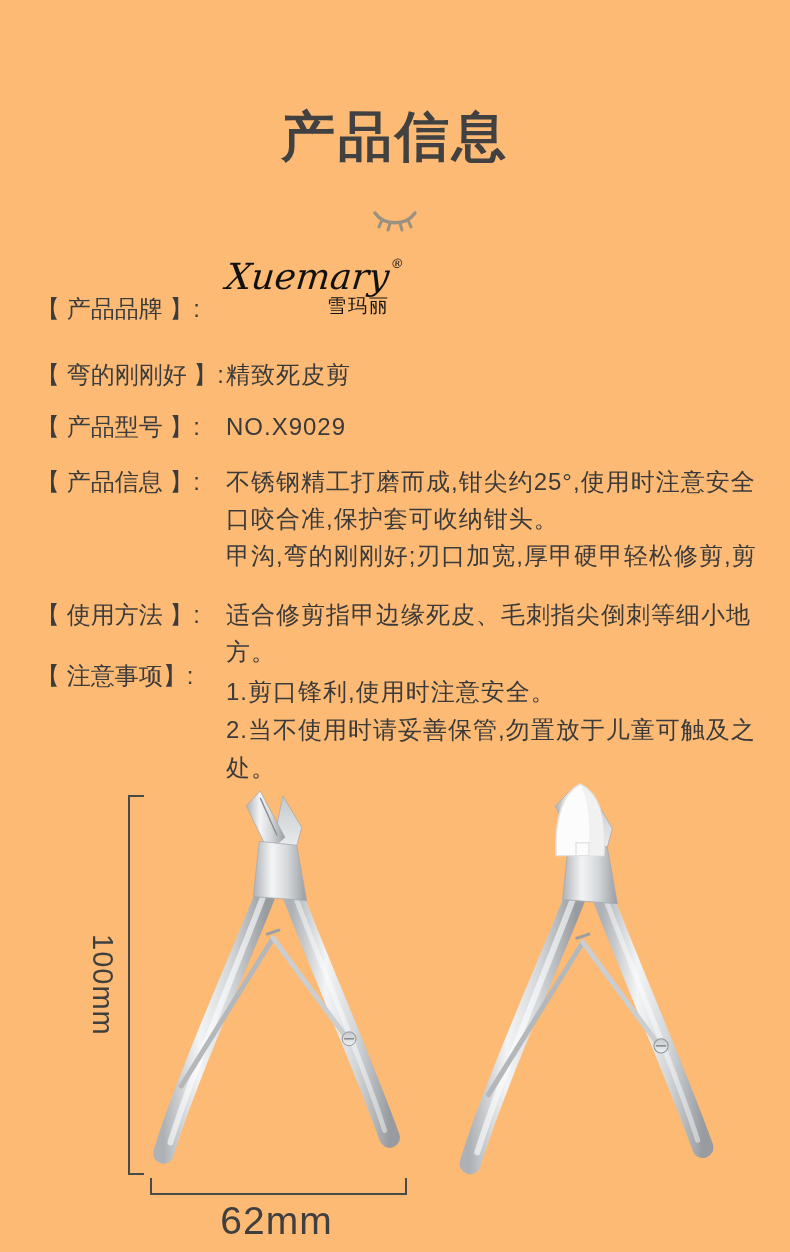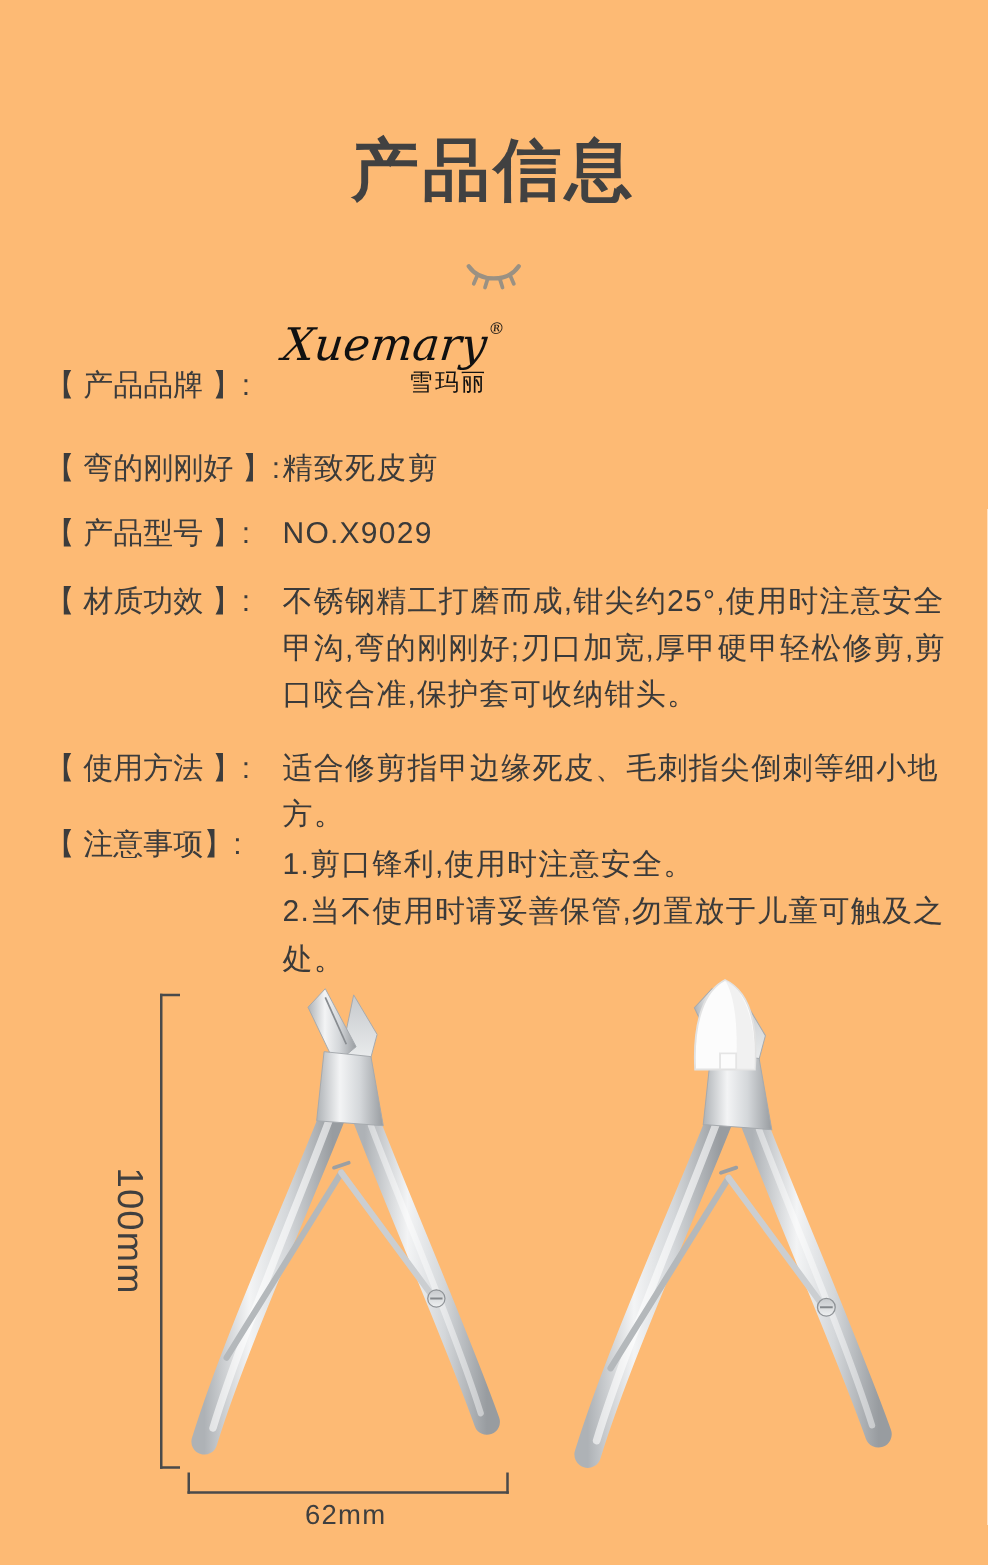--- a/index.html
+++ b/index.html
@@ -38,21 +38,21 @@
   .dim-v-label{
     position:absolute;left:53px;top:188px;width:100px;height:32px;text-align:center;
     font-size:29px;color:#3f3f3f;letter-spacing:1px;transform:rotate(90deg);
   }
   .dim-h{
     position:absolute;left:150px;top:398px;width:253px;height:15px;
     border-bottom:2px solid #4a4a4a;border-left:2px solid #4a4a4a;border-right:2px solid #4a4a4a;
   }
   .dim-h-label{
     position:absolute;left:150px;top:419px;width:253px;text-align:center;
-    font-size:22px;color:#3f3f3f;letter-spacing:1px;
+    font-size:39px;color:#3f3f3f;letter-spacing:1px;
   }
   .nipper-left{position:absolute;left:138px;top:10px;}
   .nipper-right{position:absolute;left:438px;top:2px;}
 </style>
 </head>
 <body>
 
 <div class="page">
 
   <div class="page-title">产品信息</div>
@@ -83,25 +83,25 @@
   </div>
 
   <div class="info-row" style="top:408px">
     <div class="row-label">【 产品型号 】:</div>
     <div class="row-value">
       <div>NO.X9029</div>
     </div>
   </div>
 
   <div class="info-row" style="top:463px">
-    <div class="row-label">【 材质功效 】:</div>
+    <div class="row-label">【 产品信息 】:</div>
     <div class="row-value">
       <div>不锈钢精工打磨而成,钳尖约25°,使用时注意安全</div>
+      <div>口咬合准,保护套可收纳钳头。</div>
       <div>甲沟,弯的刚刚好;刃口加宽,厚甲硬甲轻松修剪,剪</div>
-      <div>口咬合准,保护套可收纳钳头。</div>
     </div>
   </div>
 
   <div class="info-row" style="top:596px">
     <div class="row-label">【 使用方法 】:</div>
     <div class="row-value">
       <div>适合修剪指甲边缘死皮、毛刺指尖倒刺等细小地方。</div>
     </div>
   </div>
 

